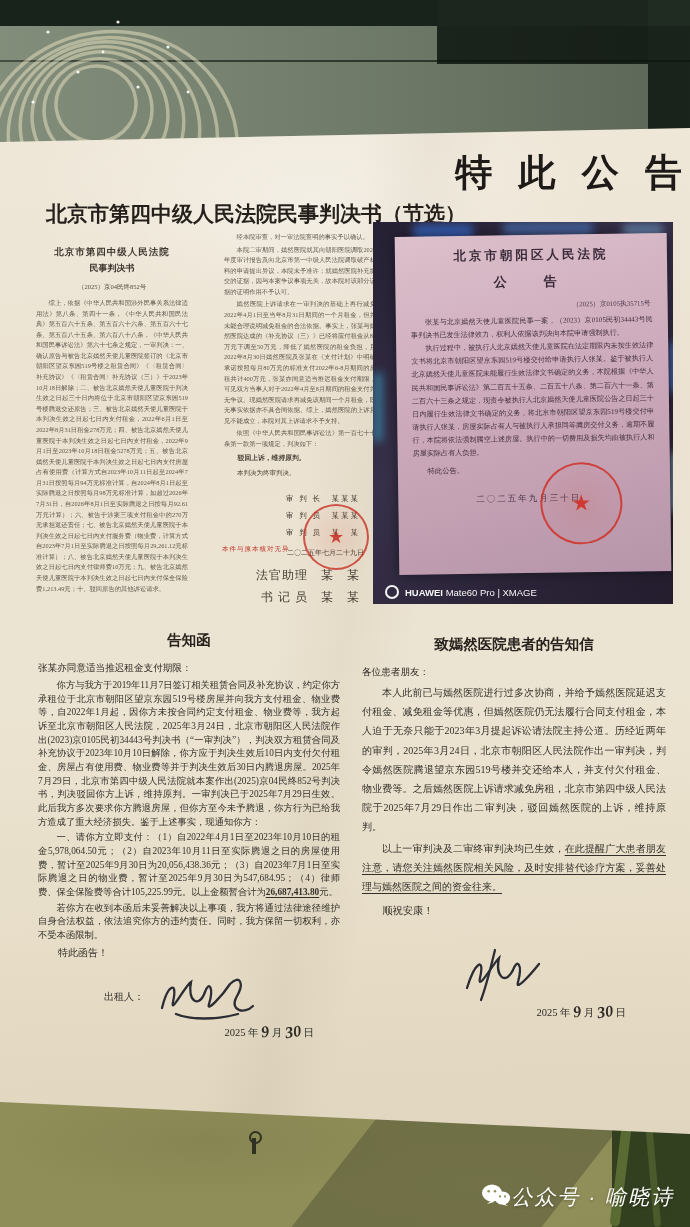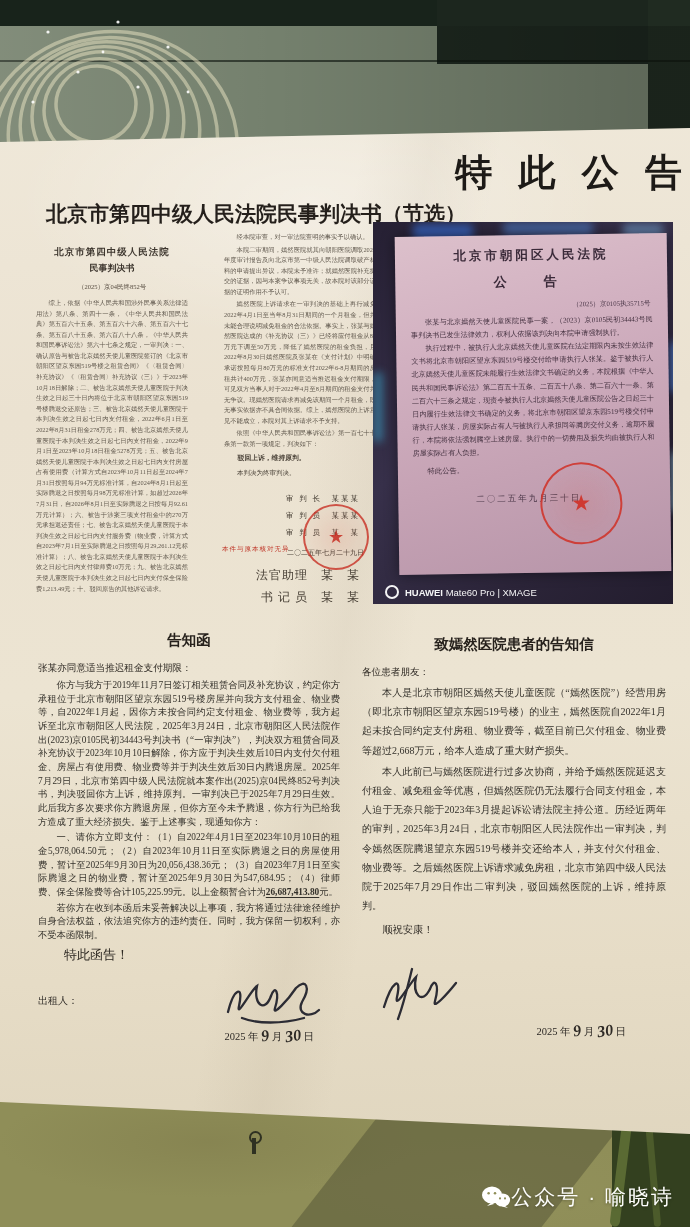--- a/index.html
+++ b/index.html
@@ -21,23 +21,23 @@
   .bg-bottom .shadow{position:absolute;left:340px;top:10px;width:250px;height:140px;
       background:rgba(88,88,56,.55);transform:skewX(-38deg);}
   .bg-bottom .dark-band{position:absolute;left:612px;top:0;width:78px;height:142px;background:#33401f;}
   .bg-bottom .stem1{position:absolute;left:618px;top:0;width:10px;height:142px;border-radius:8px;
       background:#5a6a33;transform:rotate(7deg);}
   .bg-bottom .stem2{position:absolute;left:648px;top:0;width:7px;height:142px;border-radius:8px;
       background:#4c5b2b;transform:rotate(-5deg);}
   .hook{position:absolute;left:252px;top:1138px;width:4px;height:16px;background:#2f3122;}
   .hook::before{content:"";position:absolute;left:-3px;top:-7px;width:9px;height:9px;border:2px solid #2f3122;border-radius:50%;}
   
-  .wechat{position:absolute;right:16px;top:1183px;display:flex;align-items:center;
+  .wechat{position:absolute;right:16px;top:1183px;display:flex;
       color:#fdfdfb;font-family:"Liberation Sans",sans-serif;font-size:21px;letter-spacing:2px;
-      text-shadow:0 1px 3px rgba(0,0,0,.35);}
+      text-shadow:0 1px 3px rgba(0,0,0,.35);font-style:italic;}
   
   .poster{position:absolute;left:0;top:118px;width:690px;height:1032px;
       background:linear-gradient(178deg,#efe8d9 0%,#ebe2d1 28%,#ece4d2 55%,#e6dcc6 82%,#e0d6bf 100%);
       clip-path:polygon(0 24px,100% 10px,100% 1016px,0 984px);
       color:#3a332c;}
   .poster .sheen{position:absolute;inset:0;background:
       radial-gradient(ellipse 420px 200px at 45% 8%,rgba(255,255,255,.35),transparent 70%),
       linear-gradient(100deg,transparent 42%,rgba(125,108,82,.07) 50%,transparent 58%);pointer-events:none;}
   .big-title{position:absolute;left:0;top:30px;width:690px;text-align:right;
       font-family:"Liberation Sans",sans-serif;font-weight:900;font-size:37px;color:#1d1a17;letter-spacing:8px;}
@@ -93,23 +93,23 @@
   .letters{position:absolute;left:0;top:505px;width:690px;height:527px;display:flex;overflow:hidden;}
   .lcol{box-sizing:border-box;}
   .lcol.left{width:352px;padding:8px 12px 0 38px;}
   .lcol.right{width:338px;padding:12px 24px 0 10px;}
   .l-title{text-align:center;font-family:"Liberation Sans",sans-serif;font-weight:700;font-size:14.5px;color:#26211c;margin-bottom:12px;}
   .salute{font-size:9.6px;margin:0 0 4px;color:#2f2a24;}
   .lcol.left p.body{font-size:9.3px;line-height:1.47;text-align:justify;text-indent:2em;margin:0 0 2px;color:#33302a;}
   .lcol.right p.body{font-size:10px;line-height:1.92;text-align:justify;text-indent:2em;margin:0 0 2px;color:#33302a;}
   .amt{font-weight:700;text-decoration:underline;text-underline-offset:2px;}
   .ul{text-decoration:underline;text-underline-offset:2.5px;}
-  .close-line{font-size:13px;text-indent:2em;margin:4px 0 0;color:#2f2a24;}
+  .close-line{font-size:10px;text-indent:2em;margin:4px 0 0;color:#2f2a24;}
   .lcol.right .close-line{font-size:10.2px;margin-top:8px;}
-  .sig-row{display:flex;justify-content:space-between;align-items:center;margin-top:8px;padding-right:10px;}
+  .sig-row{display:flex;justify-content:center;align-items:center;margin-top:8px;padding-right:10px;}
   .sig-label{font-size:10px;color:#2d2925;}
   .sig-svg{margin-left:2px;}
   .date-row{text-align:right;font-size:10.5px;color:#2d2925;padding-right:26px;margin-top:-4px;}
   .lcol.right .sig-row{margin-top:26px;padding-right:36px;}
   .lcol.right .date-row{padding-right:40px;}
   .hand{display:inline-block;font-style:italic;font-size:16px;transform:rotate(-9deg) translateY(1px);font-weight:600;}
   
   .spiral{position:absolute;left:-12px;top:-8px;}
 </style>
 </head>
@@ -249,22 +249,22 @@
           <span class="hand">9</span>
           <span>月</span>
           <span class="hand">30</span>
           <span>日</span>
         </div>
       </div>
 
       <div class="lcol right">
         <div class="l-title">致嫣然医院患者的告知信</div>
         <p class="salute">各位患者朋友：</p>
-        <p class="body">本人是北京市朝阳区嫣然天使儿童医院（“嫣然医院”）经营用房（即北京市朝阳区望京东园519号楼）的业主，嫣然医院自2022年1月起未按合同约定支付房租、物业费等，截至目前已欠付租金、物业费等超过2,668万元，给本人造成了重大财产损失。</p>
         <p class="body">本人此前已与嫣然医院进行过多次协商，并给予嫣然医院延迟支付租金、减免租金等优惠，但嫣然医院仍无法履行合同支付租金，本人迫于无奈只能于2023年3月提起诉讼请法院主持公道。历经近两年的审判，2025年3月24日，北京市朝阳区人民法院作出一审判决，判令嫣然医院腾退望京东园519号楼并交还给本人，并支付欠付租金、物业费等。之后嫣然医院上诉请求减免房租，北京市第四中级人民法院于2025年7月29日作出二审判决，驳回嫣然医院的上诉，维持原判。</p>
+        <p class="body"><span>以上一审判决及二审终审判决均已生效，</span><span class="ul">在此提醒广大患者朋友注意，请您关注嫣然医院相关风险，及时安排替代诊疗方案，妥善处理与嫣然医院之间的资金往来。</span></p>
         <p class="close-line">顺祝安康！</p>
         <div class="sig-row">
           <svg class="sig-svg" width="100" height="62" viewBox="0 0 100 62">
             <g fill="none" stroke="#2c2c34" stroke-width="2.3" stroke-linecap="round">
               <path d="M20 44 C28 18, 38 12, 33 34 C30 48, 46 20, 52 14 C48 32, 58 42, 66 26"></path>
               <path d="M66 26 C70 14, 76 20, 71 38 C68 48, 84 30, 92 20"></path>
               <path d="M48 6 C44 22, 40 40, 34 56"></path>
             </g>
           </svg>
         </div>

